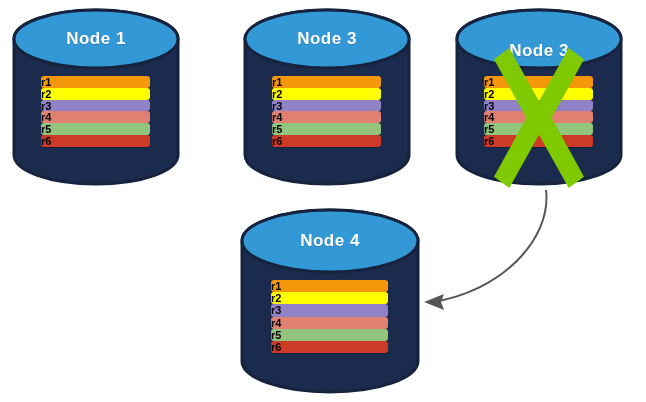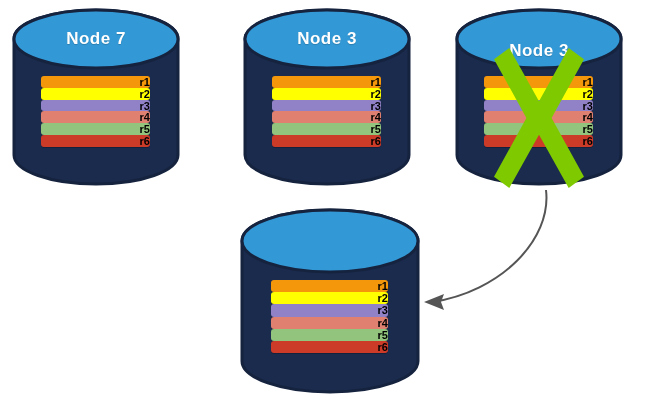--- a/index.html
+++ b/index.html
@@ -53,21 +53,21 @@
     position: relative;
     box-sizing: border-box;
     box-shadow: 0 1px 0 rgba(0,0,0,0.22);
   }
   .record-label {
     position: absolute;
     left: 0; top: 0;
     width: 100%;
     height: 100%;
     line-height: 13px;
-    text-align: right;
+    text-align: left;
     font-size: 11px;
     font-weight: bold;
     color: #000000;
     font-family: "Liberation Sans", sans-serif;
   }
   .cross-svg {
     position: absolute;
     pointer-events: none;
   }
   .arrow-svg {
@@ -78,21 +78,21 @@
 </style>
 </head>
 <body>
 
 <div id="canvas">
     <div class="node" style="left: 12px; top: 8px; width: 168px; height: 178px;">
       <svg class="node-svg" width="168" height="178">
         <path d="M 2 31 L 2 147 A 82 29 0 0 0 166 147 L 166 31 A 82 29 0 0 0 2 31 Z" fill="#1B2B4D" stroke="#16233F" stroke-width="3"></path>
         <ellipse cx="84" cy="31" rx="82" ry="29" fill="#3399D6" stroke="#16233F" stroke-width="3"></ellipse>
       </svg>
-      <div class="node-title" style="top: 21px;">Node  7</div>
+      <div class="node-title" style="top: 21px;">Node  1</div>
       <div class="records" style="left: 29px; right: 29px; width: 109px; top: 68px; height: 71px;">
         <div class="record" style="background: rgb(245, 151, 11);">
           <span class="record-label">r1</span>
         </div>
         <div class="record" style="background: rgb(255, 255, 0);">
           <span class="record-label">r2</span>
         </div>
         <div class="record" style="background: rgb(145, 130, 200);">
           <span class="record-label">r3</span>
         </div>
@@ -159,20 +159,21 @@
         <div class="record" style="background: rgb(204, 58, 40);">
           <span class="record-label">r6</span>
         </div>
       </div>
     </div>
     <div class="node" style="left: 240px; top: 208px; width: 180px; height: 186px;">
       <svg class="node-svg" width="180" height="186">
         <path d="M 2 33 L 2 153 A 88 31 0 0 0 178 153 L 178 33 A 88 31 0 0 0 2 33 Z" fill="#1B2B4D" stroke="#16233F" stroke-width="3"></path>
         <ellipse cx="90" cy="33" rx="88" ry="31" fill="#3399D6" stroke="#16233F" stroke-width="3"></ellipse>
       </svg>
+      <div class="node-title" style="top: 23px;">Node  4</div>
       <div class="records" style="left: 31px; right: 31px; width: 117px; top: 72px; height: 73px;">
         <div class="record" style="background: rgb(245, 151, 11);">
           <span class="record-label">r1</span>
         </div>
         <div class="record" style="background: rgb(255, 255, 0);">
           <span class="record-label">r2</span>
         </div>
         <div class="record" style="background: rgb(145, 130, 200);">
           <span class="record-label">r3</span>
         </div>

